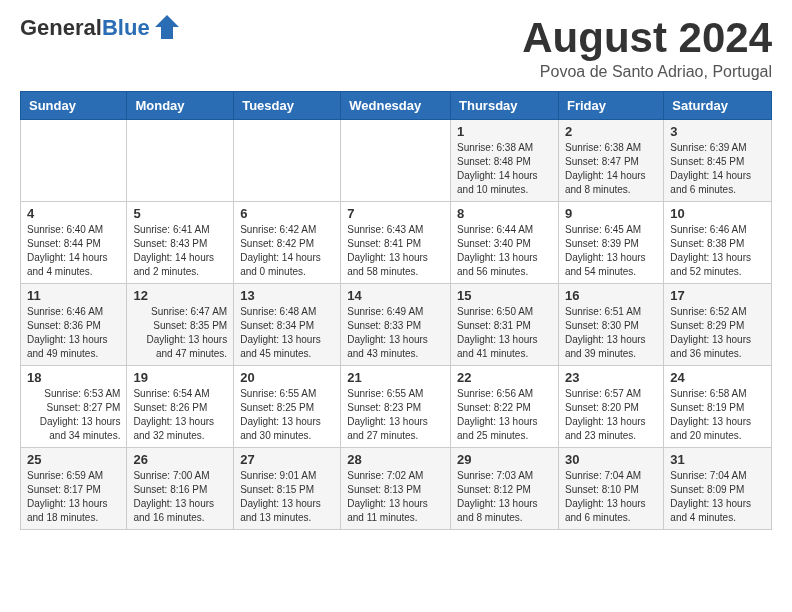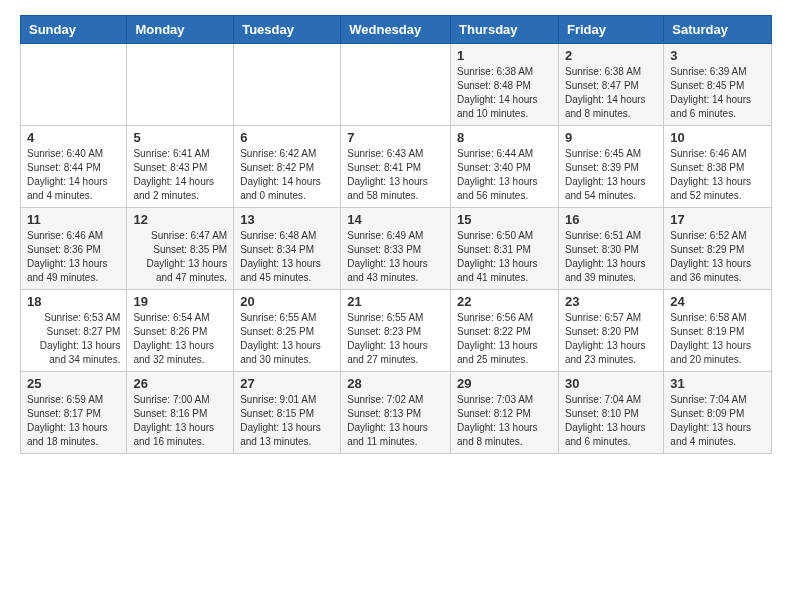--- a/index.html
+++ b/index.html
@@ -52,20 +52,38 @@
     .day-info { font-size: 10px; line-height: 1.4; color: #333; }
     .empty-cell { background: #fff !important; }
 
     .footer { margin-top: 8px; font-size: 11px; color: #555; text-align: left; }
     .footer-item { margin-right: 20px; display: inline-block; }
   </style>
 </head>
 <body>
 
 <div class="page">
+  <div class="header">
+    <div class="logo">
+      <div style="display:flex;flex-direction:column;align-items:flex-start;">
+        <div style="display:flex;align-items:center;">
+          <span class="logo-text">
+            <span class="logo-general">General</span><span class="logo-blue">Blue</span>
+          </span>
+          <svg width="28" height="28" viewBox="0 0 28 28" style="margin-left:3px;margin-top:-2px;">
+            <polygon points="14,2 26,14 20,14 20,26 8,26 8,14 2,14" fill="#2a6db5"></polygon>
+          </svg>
+        </div>
+      </div>
+    </div>
+    <div class="title-section">
+      <div class="calendar-title">August 2024</div>
+      <div class="calendar-subtitle">Povoa de Santo Adriao, Portugal</div>
+    </div>
+  </div>
 
   <table class="calendar-table">
     <thead>
       <tr id="weekday-header-row">
           <th>Sunday</th>
           <th>Monday</th>
           <th>Tuesday</th>
           <th>Wednesday</th>
           <th>Thursday</th>
           <th>Friday</th>

